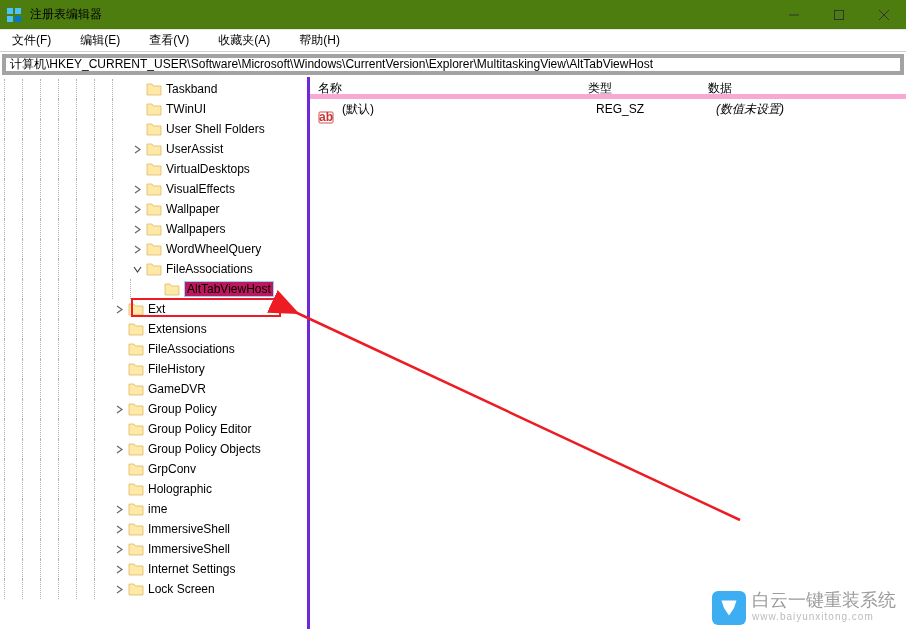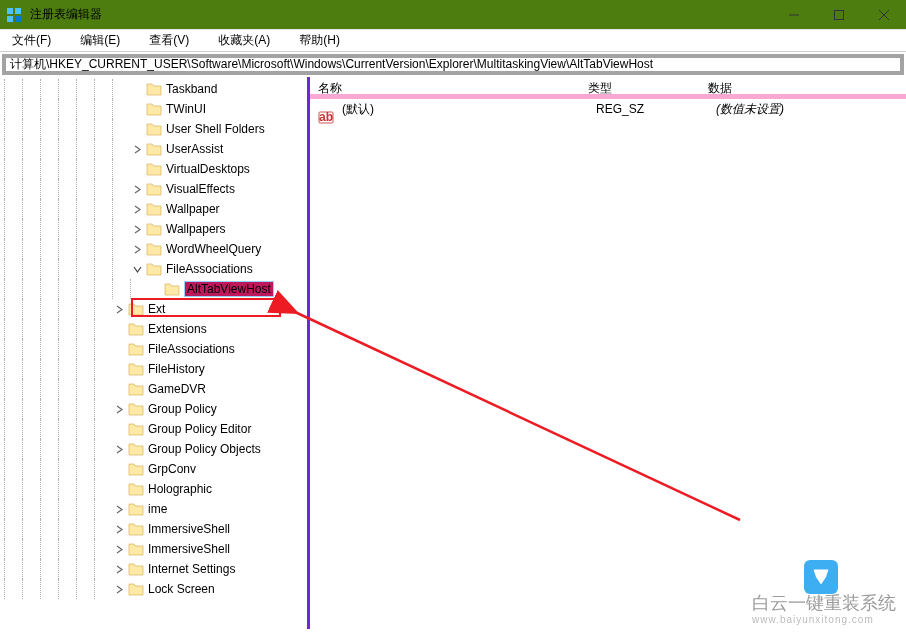--- a/index.html
+++ b/index.html
@@ -34,21 +34,21 @@
 .col-type { width:120px; }
 .col-data { flex:1; }
 .list-row { display:flex; height:20px; align-items:center; }
 .val-icon { width:16px; height:16px; margin:16px 4px 0 8px; display:inline-block; }
 .val-icon svg { width:16px; height:16px; }
 .cell { padding:0 4px; color:#000; }
 .cell-name { width:254px; }
 .cell-type { width:120px; }
 .cell-data { flex:1;font-style:italic; }
 .arrow-svg { position:absolute; top:0; left:0; pointer-events:none; }
-.watermark { position:absolute; right:10px; bottom:8px; display:flex; align-items:center; opacity:0.85;flex-direction:column; }
+.watermark { position:absolute; right:10px; bottom:8px; display:flex; align-items:flex-start; opacity:0.85; }
 .wm-icon { width:34px; height:34px; background:#1da1f2; border-radius:6px; display:flex; align-items:center; justify-content:center; margin-right:6px; }
 .wm-icon svg { width:20px; height:20px; fill:#fff; }
 .wm-text { color:#8a8a8a; font-size:18px; font-weight:400; line-height:1.1; }
 .wm-sub { color:#b0b0b0; font-size:10px; letter-spacing:1px; }
 </style>
 </head>
 <body>
 
 <div class="titlebar">
   <span class="app-icon">

